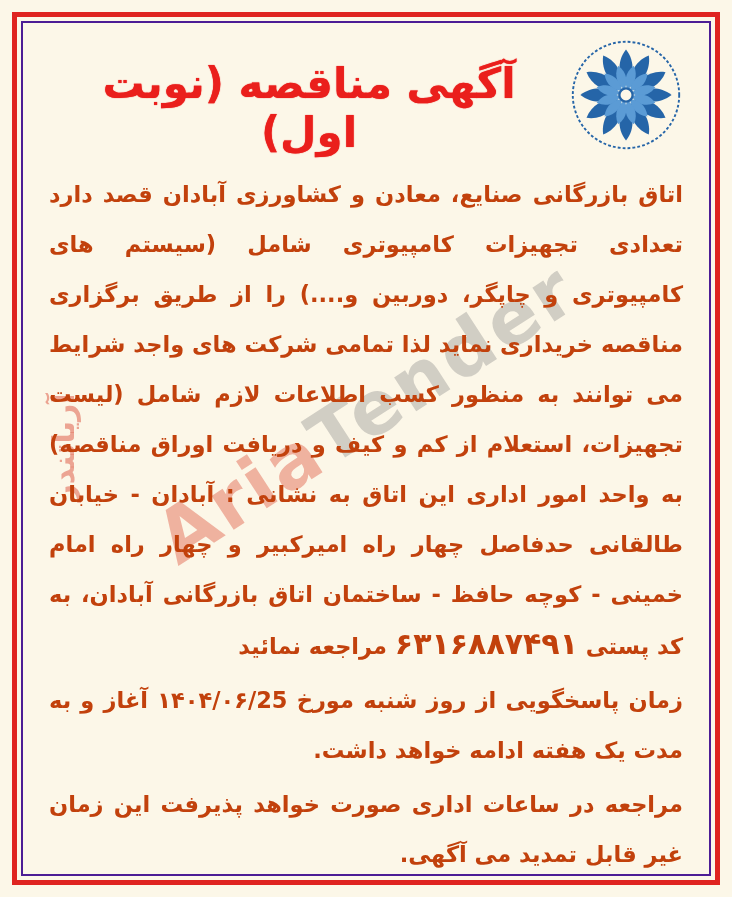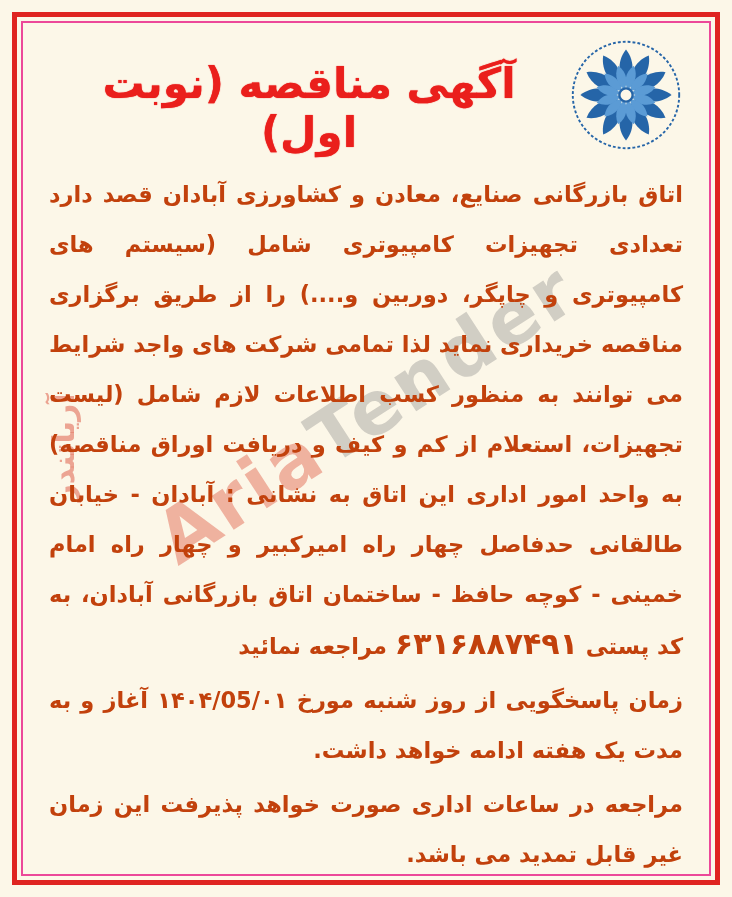--- a/index.html
+++ b/index.html
@@ -43,21 +43,21 @@
     pointer-events:none;
   }
 
   
   .outer-frame {
     position:absolute; inset:12px;
     border:5px solid #df2420;
   }
   .inner-frame {
     position:absolute; inset:4px;
-    border:2px solid #ec4899;
+    border:2px solid #4c1d95;
     padding:6px 26px 6px 26px;
     display:flex; flex-direction:column;
     overflow:hidden;
   }
 
   
   .header { display:flex; align-items:flex-start; }
   .logo {
     flex:0 0 auto;
     width:114px; height:120px;
@@ -138,19 +138,19 @@
             <circle r="7" fill="#fcf7e8" stroke="#2565a8" stroke-width="2.5"></circle>
           </svg>
         </div>
         <div class="title-wrap">
           <h1 class="title">آگهی مناقصه (نوبت اول)</h1>
         </div>
       </div>
 
       <div class="bodytext">
         <p><strong>اتاق بازرگانی صنایع، معادن و کشاورزی آبادان</strong><span> قصد دارد تعدادی تجهیزات کامپیوتری شامل (سیستم های کامپیوتری و چاپگر، دوربین و....) را از طریق برگزاری مناقصه خریداری نماید لذا تمامی شرکت های واجد شرایط می توانند به منظور کسب اطلاعات لازم شامل (لیست تجهیزات، استعلام از کم و کیف و دریافت اوراق مناقصه) به واحد امور اداری این اتاق به نشانی : آبادان - خیابان طالقانی حدفاصل چهار راه امیرکبیر و چهار راه امام خمینی - کوچه حافظ - ساختمان اتاق بازرگانی آبادان، به کد پستی </span><strong class="postal">۶۳۱۶۸۸۷۴۹۱</strong><span> مراجعه نمائید</span></p>
-        <p>زمان پاسخگویی از روز شنبه مورخ ۱۴۰۴/05/۰۱ آغاز و به مدت یک هفته ادامه خواهد داشت.</p>
-        <p>مراجعه در ساعات اداری صورت خواهد پذیرفت این زمان غیر قابل تمدید می باشد.</p>
+        <p>زمان پاسخگویی از روز شنبه مورخ ۱۴۰۴/۰۶/25 آغاز و به مدت یک هفته ادامه خواهد داشت.</p>
+        <p>مراجعه در ساعات اداری صورت خواهد پذیرفت این زمان غیر قابل تمدید می آگهی.</p>
       </div>
 
     </div>
   </div>
 </div>
 
 </body></html>

